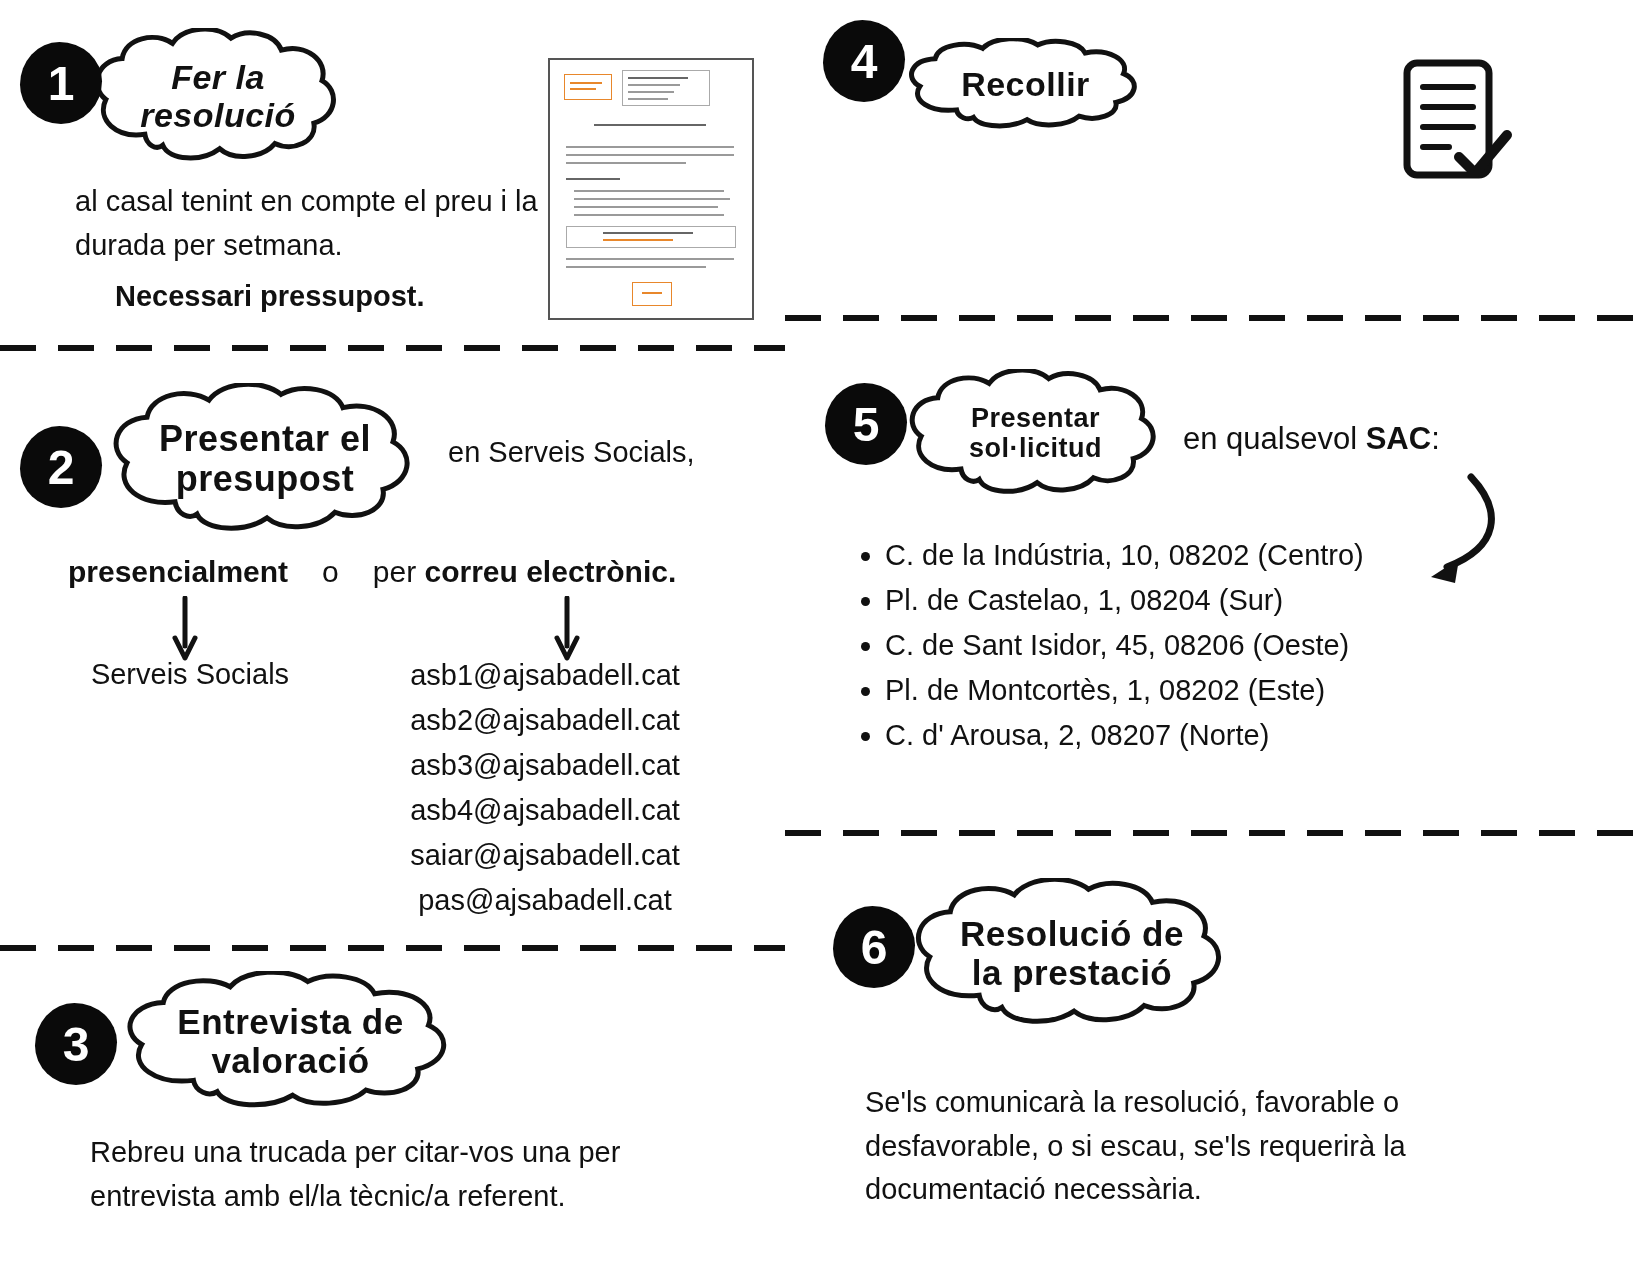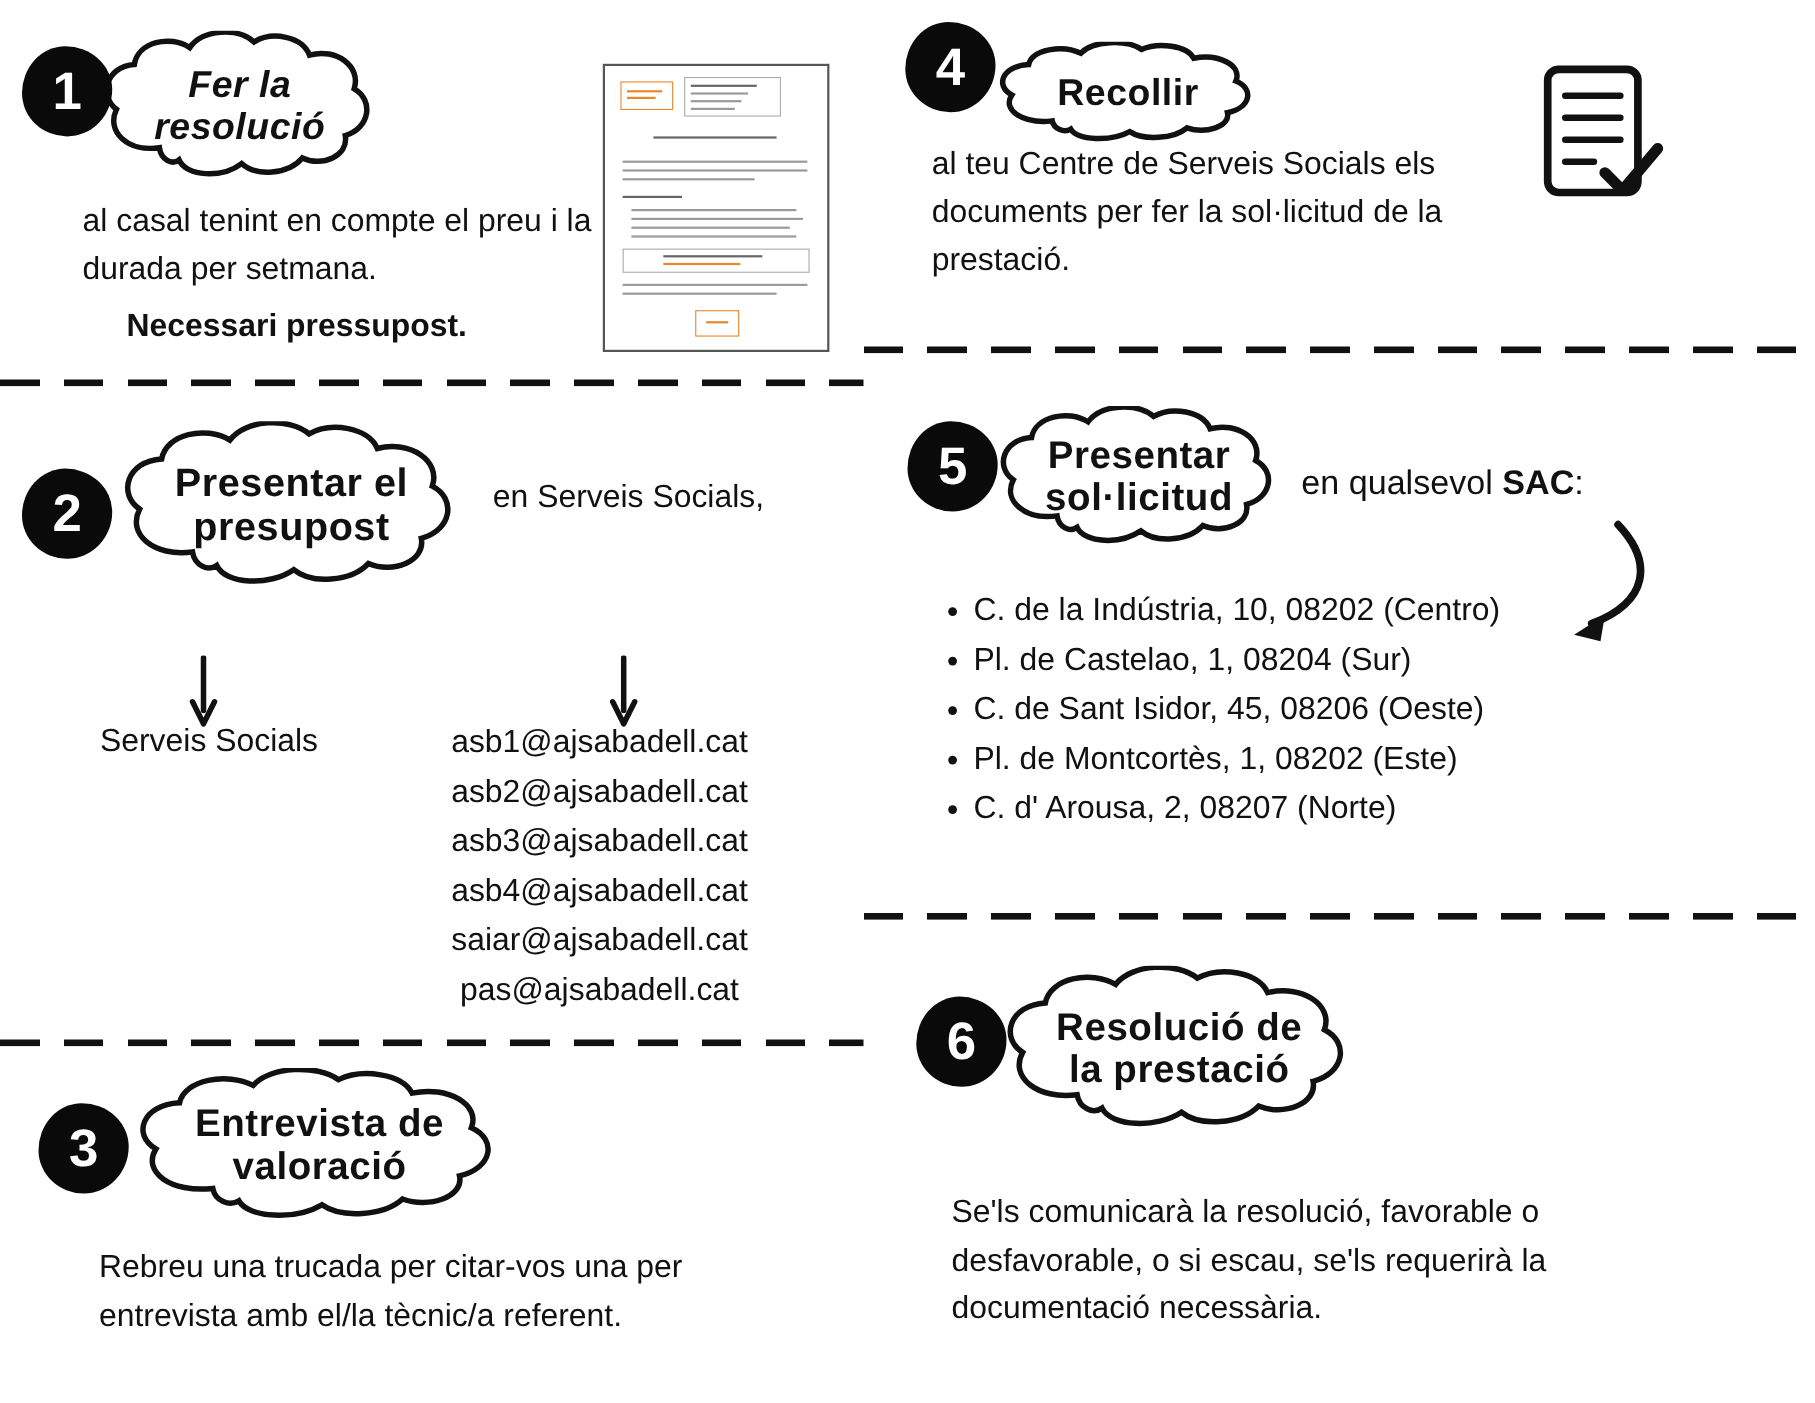--- a/index.html
+++ b/index.html
@@ -160,20 +160,24 @@
           <path d="M70,125 C35,130 10,108 22,84 C2,70 10,38 42,36 C46,12 82,4 104,18 C118,-2 158,-4 176,12 C196,0 230,6 238,26 C268,18 296,38 288,62 C310,74 306,104 278,112 C282,134 252,146 230,136 C214,154 178,156 162,142 C140,158 100,156 92,138 C84,144 72,138 70,125 Z" fill="#ffffff" stroke="#111111" stroke-width="5" vector-effect="non-scaling-stroke"></path>
         </svg>
         <div class="cloud-text" style="font-size:36px;">
           <span>Presentar el</span>
           <span></span>
           <span>presupost</span>
         </div>
       </div>
       <div class="body-text" style="left:448px; top:80px; width:320px;">en Serveis Socials,</div>
 
+      <div class="body-text" style="left:68px; top:198px; width:700px; font-size:30px;">
+        <span class="bold">presencialment</span><span class="inline-gap"></span><span>o</span><span class="inline-gap"></span><span>per</span>
+        <span class="bold">correu electrònic.</span>
+      </div>
 
       <svg class="arrow-down" style="left:170px; top:245px;" width="30" height="66" viewBox="0 0 30 66">
         <path d="M15 2 V50 M15 62 L5 42 M15 62 L25 42" fill="none" stroke="#111" stroke-width="5" stroke-linecap="round" stroke-linejoin="round"></path>
       </svg>
       <svg class="arrow-down" style="left:552px; top:245px;" width="30" height="66" viewBox="0 0 30 66">
         <path d="M15 2 V50 M15 62 L5 42 M15 62 L25 42" fill="none" stroke="#111" stroke-width="5" stroke-linecap="round" stroke-linejoin="round"></path>
       </svg>
 
       <div class="dest" style="left:30px; top:302px; width:320px;">
         <div>Serveis Socials</div>
@@ -216,40 +220,39 @@
         <span>4</span>
       </div>
       <div class="cloud" style="left:118px; top:38px; width:245px; height:92px;">
         <svg class="cloud-shape" viewBox="0 0 320 160" preserveAspectRatio="none">
           <path d="M70,125 C35,130 10,108 22,84 C2,70 10,38 42,36 C46,12 82,4 104,18 C118,-2 158,-4 176,12 C196,0 230,6 238,26 C268,18 296,38 288,62 C310,74 306,104 278,112 C282,134 252,146 230,136 C214,154 178,156 162,142 C140,158 100,156 92,138 C84,144 72,138 70,125 Z" fill="#ffffff" stroke="#111111" stroke-width="5" vector-effect="non-scaling-stroke"></path>
         </svg>
         <div class="cloud-text" style="font-size:34px;">
           <span>Recollir</span>
         </div>
       </div>
-      <div class="body-text" style="left:62px; top:128px; width:530px;">al teu Centre de Serveis Socials els documents per fer la sol·licitud de la prestació.</div>
 
       <svg style="position:absolute; left:612px; top:55px;" width="118" height="140" viewBox="0 0 118 140">
         <rect x="10" y="8" width="82" height="112" rx="10" fill="#ffffff" stroke="#111" stroke-width="7"></rect>
         <path d="M26 32 H76 M26 52 H76 M26 72 H76 M26 92 H52" fill="none" stroke="#111" stroke-width="6" stroke-linecap="round"></path>
         <path d="M62 102 L78 118 L110 80" fill="none" stroke="#111" stroke-width="10" stroke-linecap="round" stroke-linejoin="round"></path>
       </svg>
     </section>
 
     <div class="divider"></div>
 
     <section style="height:509px;">
       <div class="badge" style="left:40px; top:62px;">
         <span>5</span>
       </div>
       <div class="cloud" style="left:118px; top:48px; width:265px; height:128px;">
         <svg class="cloud-shape" viewBox="0 0 320 160" preserveAspectRatio="none">
           <path d="M70,125 C35,130 10,108 22,84 C2,70 10,38 42,36 C46,12 82,4 104,18 C118,-2 158,-4 176,12 C196,0 230,6 238,26 C268,18 296,38 288,62 C310,74 306,104 278,112 C282,134 252,146 230,136 C214,154 178,156 162,142 C140,158 100,156 92,138 C84,144 72,138 70,125 Z" fill="#ffffff" stroke="#111111" stroke-width="5" vector-effect="non-scaling-stroke"></path>
         </svg>
-        <div class="cloud-text" style="font-size:35px;">
+        <div class="cloud-text" style="font-size:27px;">
           <span>Presentar</span>
           <span>sol·licitud</span>
         </div>
       </div>
       <div class="body-text" style="left:398px; top:95px; width:330px; font-size:31px;">
         <span>en qualsevol </span><span class="bold">SAC</span><span>:</span>
       </div>
 
       <svg style="position:absolute; left:628px; top:150px;" width="84" height="124" viewBox="0 0 84 124">
         <path d="M58,6 C90,40 86,76 34,96" fill="none" stroke="#111" stroke-width="7" stroke-linecap="round"></path>

